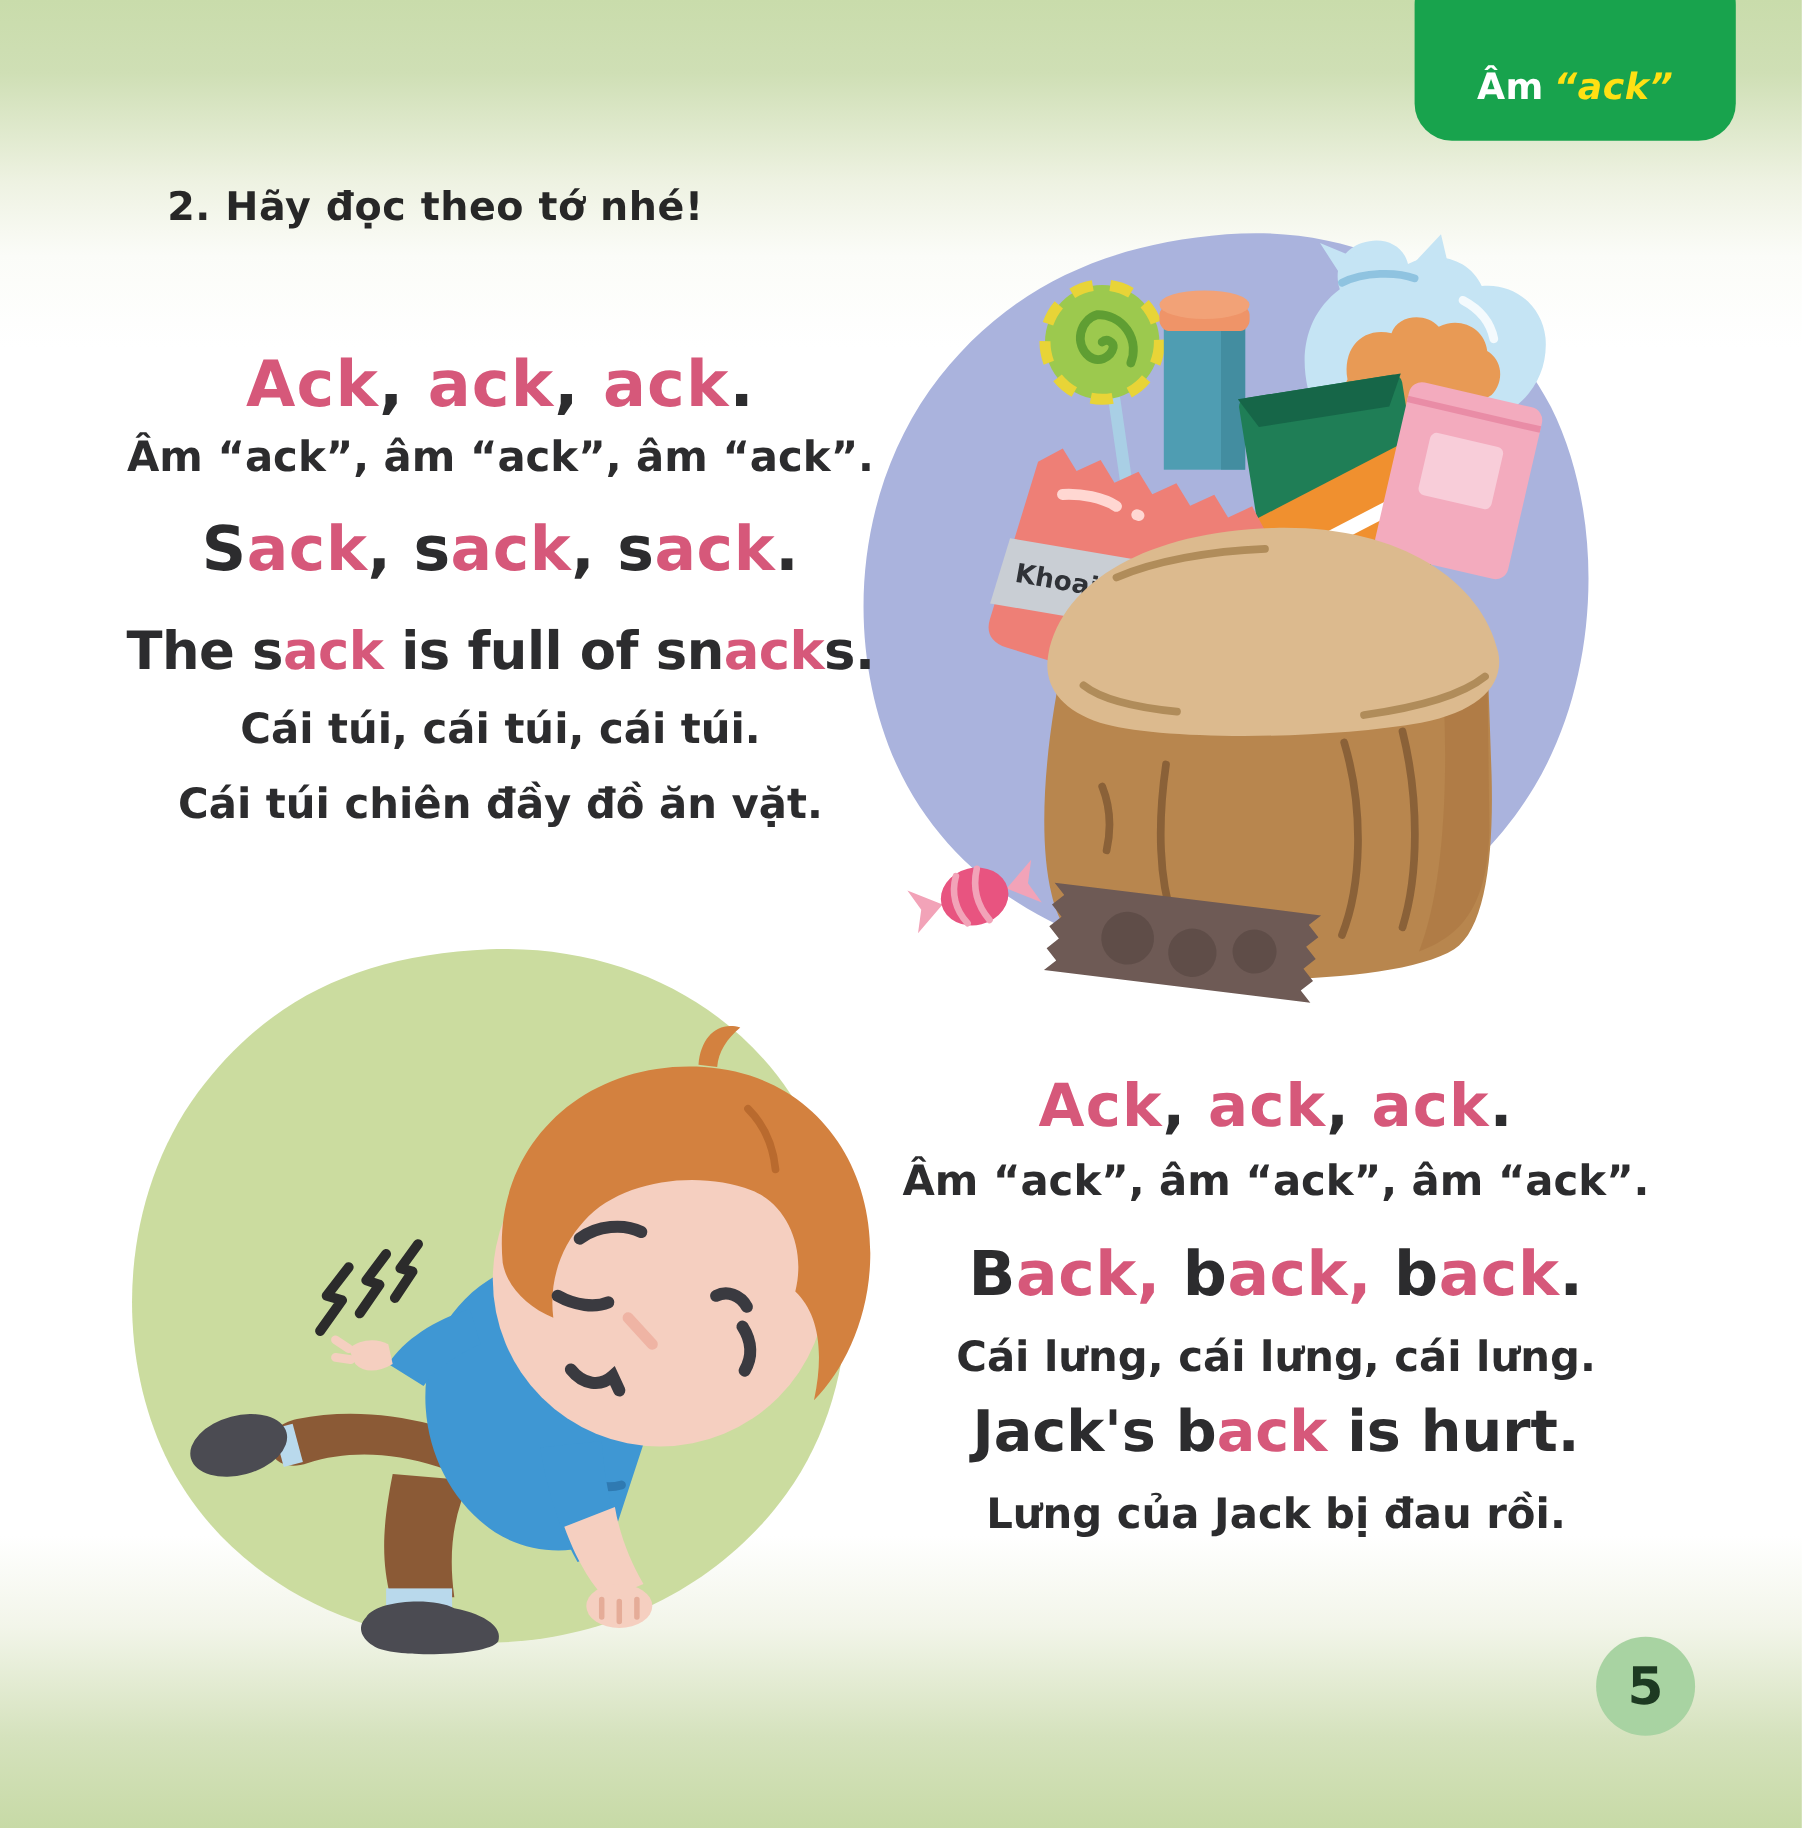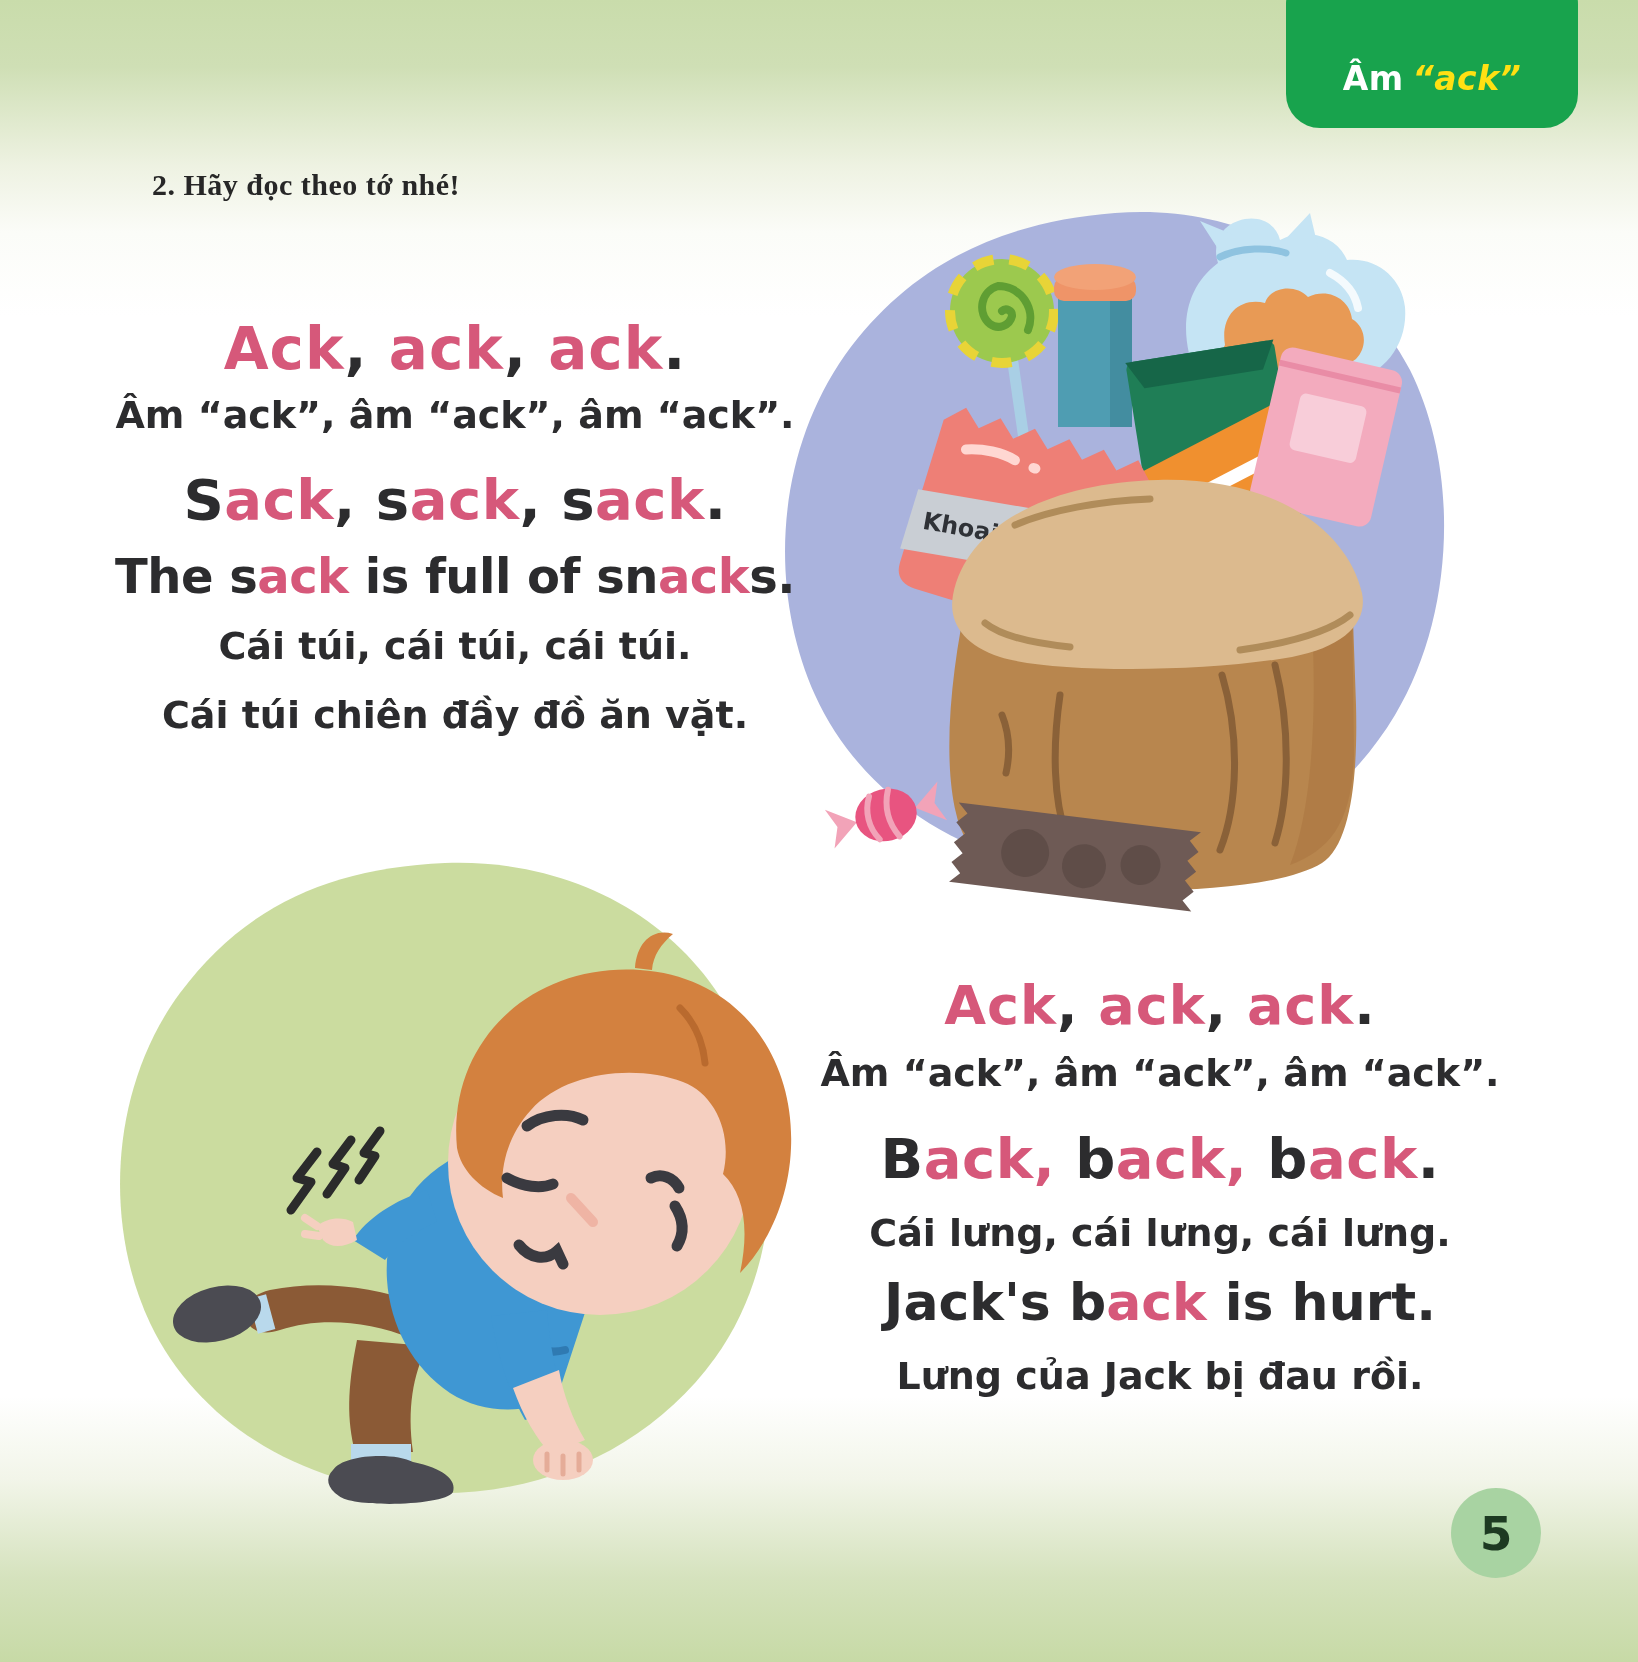--- a/index.html
+++ b/index.html
@@ -19,33 +19,33 @@
     background:#18a34d; border-radius:34px;
     display:flex; align-items:flex-end; justify-content:center;
     padding-bottom:30px; box-sizing:border-box;
     font-weight:bold; font-size:33px; letter-spacing:.5px;
   }
   .sound-badge .prefix{color:#ffffff;}
   .sound-badge .hl{color:#ffe013; margin-left:9px;font-style:italic;}
   
   .heading{
     position:absolute; left:152px; top:168px;
-    font-size:30px; font-weight:bold; color:#272727; letter-spacing:.5px;font-family:Liberation Serif, serif;
+    font-size:36px; font-weight:bold; color:#272727; letter-spacing:.5px;
   }
   
   .text-block{position:absolute; text-align:center; z-index:3;}
   #left-block{left:55px; top:316px; width:800px;}
   #right-block{left:800px; top:975px; width:720px;}
   .line{font-weight:bold; line-height:1.15; white-space:nowrap;}
   .seg-pink{color:var(--pink);} .seg-dark{color:var(--dark);}
   .viet{color:var(--dark); font-size:38px; line-height:1.2;}
   
   #left-block .l1{font-size:58px; margin-bottom:10px; letter-spacing:1px;}
   #left-block .l2{margin-bottom:30px;}
-  #left-block .l3{font-size:56px; margin-bottom:16px; letter-spacing:.5px;}
+  #left-block .l3{font-size:56px; margin-bottom:32px; letter-spacing:.5px;}
   #left-block .l4{margin-bottom:24px;}
   #left-block .l5{font-size:48px; margin-bottom:20px; letter-spacing:-.5px;}
   
   #right-block .l1{font-size:54px; margin-bottom:14px; letter-spacing:1px;}
   #right-block .l2{margin-bottom:30px;}
   #right-block .l3{font-size:56px; margin-bottom:20px; letter-spacing:.5px;}
   #right-block .l4{margin-bottom:16px;}
   #right-block .l5{font-size:52px; margin-bottom:22px;text-align:center;}
   
   .illu{position:absolute; z-index:1;}

